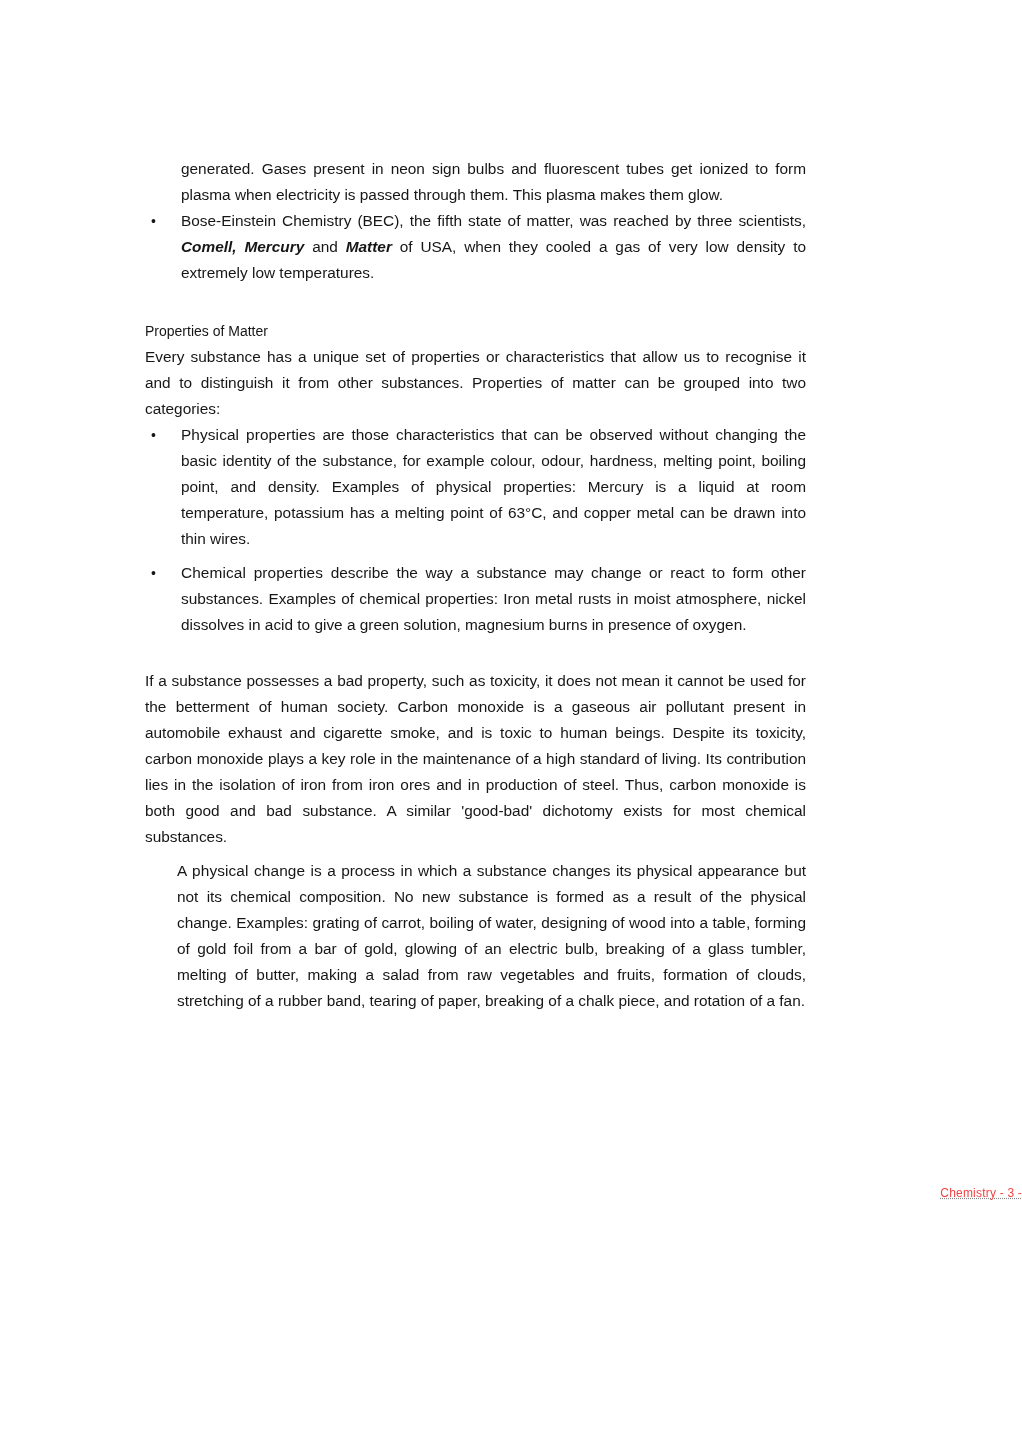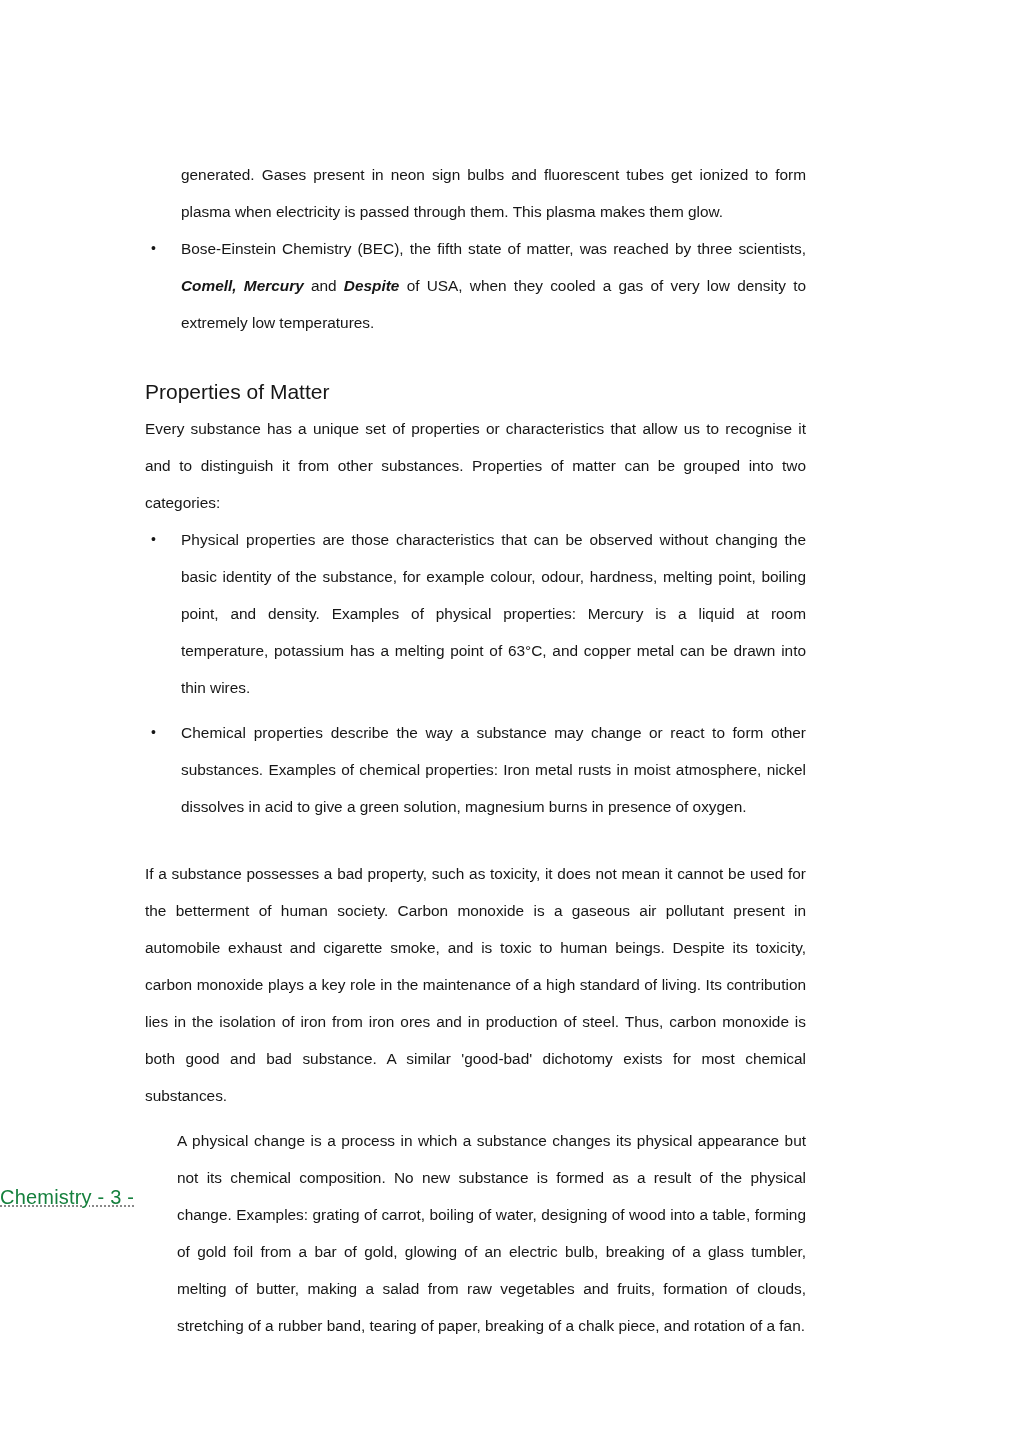--- a/index.html
+++ b/index.html
@@ -14,21 +14,21 @@
     overflow: hidden;
     font-family: "Liberation Sans", "DejaVu Sans", sans-serif;
     color: #161616;
   }
   .page {
     position: absolute;
     left: 145px;
     top: 156px;
     width: 661px;
     font-size: 15.4px;
-    line-height: 37px;
+    line-height: 26px;
   }
   p {
     margin: 0;
     text-align: justify;
     text-align-last: left;
   }
   .cont {
     padding-left: 36px;
   }
   .bullet {
@@ -45,51 +45,51 @@
     font-weight: normal;
     letter-spacing: 0.1px;
     margin-top: 20px;
   }
   em {
     font-style: italic;
     font-weight: bold;
   }
   .heading {
     margin-top: 18px;
-    font-size: 21px;
+    font-size: 14px;
     font-weight: normal;
   }
   .gap-s { height: 8px; }
   .gap-m { height: 14px; }
   .gap-l { height: 30px; }
   .indent {
     padding-left: 32px;
   }
   .footer {
     position: absolute;
     left: 0;
     width: 100%;
     top: 1186px;
-    text-align: left;
-    font-size: 20px;
-    color: #15803d;
+    text-align: right;
+    font-size: 12px;
+    color: #ef4444;
     text-decoration: underline dotted #888;
     letter-spacing: 0.2px;
   }
 </style>
 </head>
 <body>
 
 <div class="page">
 
   <p class="cont">generated. Gases present in neon sign bulbs and fluorescent tubes get ionized to form plasma when electricity is passed through them. This plasma makes them glow.</p>
 
   <div class="bullet">
     <span class="bullet-dot">•</span>
-    <p><span>Bose-Einstein Chemistry (BEC),</span><span> the fifth state of matter, was reached by three scientists, </span><em>Comell,</em><span> </span><em>Mercury</em><span> and </span><em>Despite</em><span> of USA, when they cooled a gas of very low density to extremely low temperatures.</span></p>
+    <p><span>Bose-Einstein Chemistry (BEC),</span><span> the fifth state of matter, was reached by three scientists, </span><em>Comell,</em><span> </span><em>Mercury</em><span> and </span><em>Matter</em><span> of USA, when they cooled a gas of very low density to extremely low temperatures.</span></p>
   </div>
 
   <div class="gap-m"></div>
 
   <p class="heading">Properties of Matter</p>
 
   <p>Every substance has a unique set of properties or characteristics that allow us to recognise it and to distinguish it from other substances. Properties of matter can be grouped into two categories:</p>
 
   <div class="bullet">
     <span class="bullet-dot">•</span>

